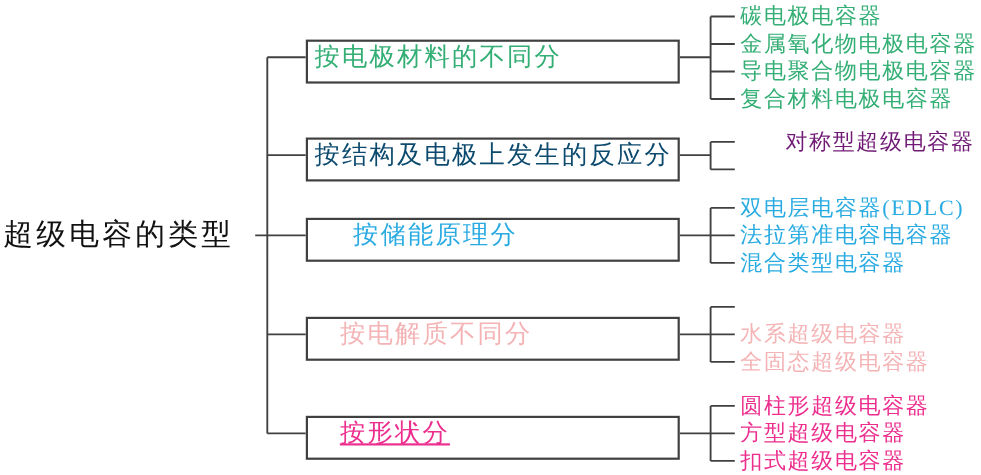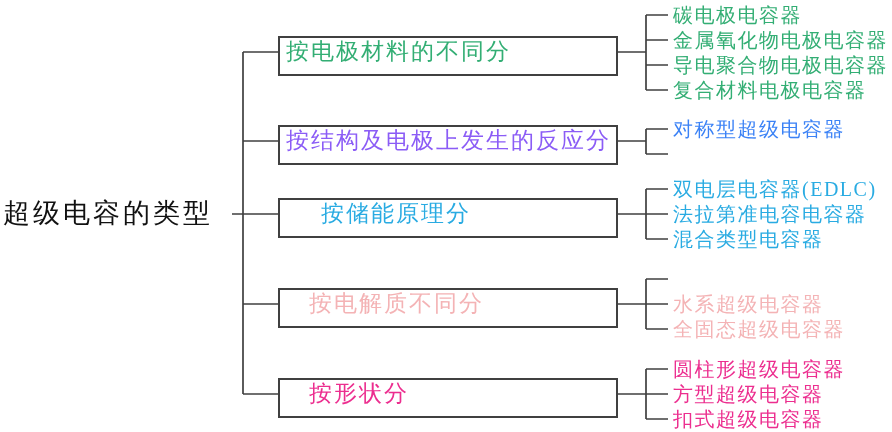--- a/index.html
+++ b/index.html
@@ -44,38 +44,38 @@
          M646 279 H668 M646 304 H668  M646 329 H668
          M646 369 H668 M646 394 H668  M646 419 H668" fill="none" stroke="#404040" stroke-width="1.7"></path>
   </svg>
 
   <div class="root-label">超级电容的类型</div>
 
   <div class="branch-box indent-a" style="top:36px">
     <span style="color: rgb(51, 174, 116);">按电极材料的不同分</span>
   </div>
   <div class="branch-box indent-a" style="top:125px">
-    <span style="color: #8b5cf6; text-align: center;">按结构及电极上发生的反应分</span>
+    <span style="color: #0c4a6e; text-align: center;">按结构及电极上发生的反应分</span>
   </div>
   <div class="branch-box indent-b" style="top:198px">
     <span style="color: rgb(41, 171, 226); margin-left: 12px;">按储能原理分</span>
   </div>
   <div class="branch-box indent-b" style="top:288px">
     <span style="color: rgb(244, 179, 181);">按电解质不同分</span>
   </div>
   <div class="branch-box indent-b" style="top:378px">
-    <span style="color: rgb(236, 46, 143);">按形状分</span>
+    <span style="color: rgb(236, 46, 143); text-decoration: underline;">按形状分</span>
   </div>
 
   <div class="leaf" style="top: 3px; color: rgb(51, 174, 116); text-align: right;">碳电极电容器</div>
   <div class="leaf" style="top: 28px; color: rgb(51, 174, 116);">金属氧化物电极电容器</div>
   <div class="leaf" style="top: 53px; color: rgb(51, 174, 116);">导电聚合物电极电容器</div>
   <div class="leaf" style="top: 78px; color: rgb(51, 174, 116);">复合材料电极电容器</div>
 
-  <div class="leaf" style="top: 117px; color: #3b82f6;">对称型超级电容器</div>
+  <div class="leaf" style="top: 117px; color: #701a75; margin-left: 41px;">对称型超级电容器</div>
 
   <div class="leaf" style="top: 177px; color: rgb(41, 171, 226);">双电层电容器(EDLC)</div>
   <div class="leaf" style="top: 202px; color: rgb(41, 171, 226);">法拉第准电容电容器</div>
   <div class="leaf" style="top: 227px; color: rgb(41, 171, 226);">混合类型电容器</div>
 
   <div class="leaf" style="top: 292px; color: rgb(244, 179, 181);">水系超级电容器</div>
   <div class="leaf" style="top: 317px; color: rgb(244, 179, 181);">全固态超级电容器</div>
 
   <div class="leaf" style="top: 357px; color: rgb(236, 46, 143);">圆柱形超级电容器</div>
   <div class="leaf" style="top: 382px; color: rgb(236, 46, 143);">方型超级电容器</div>

